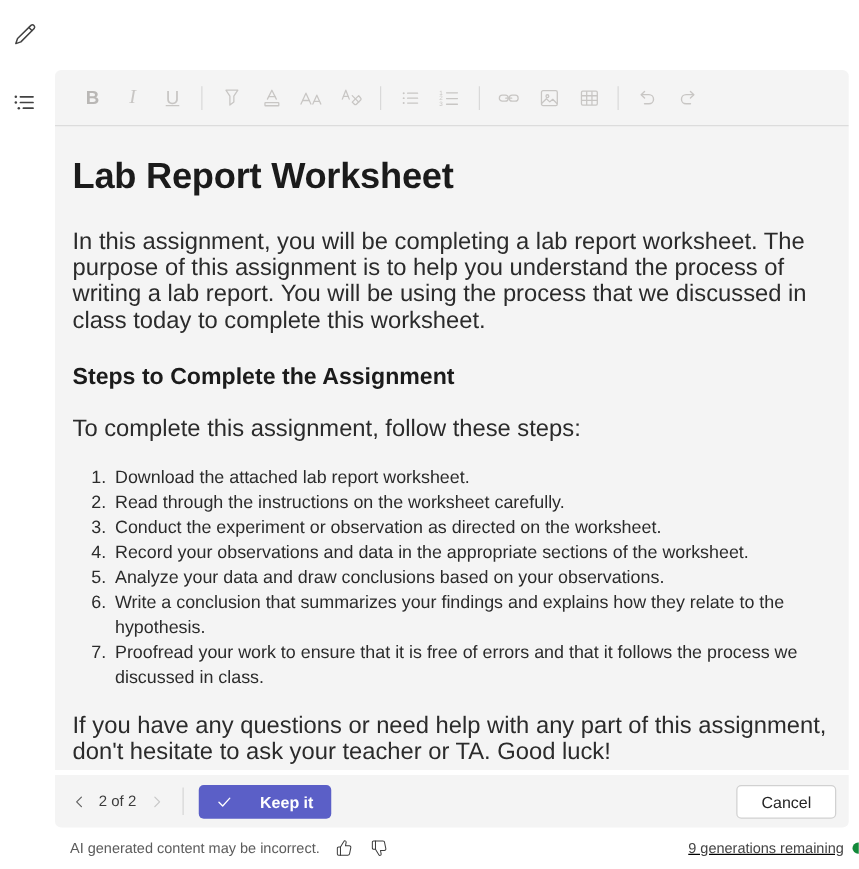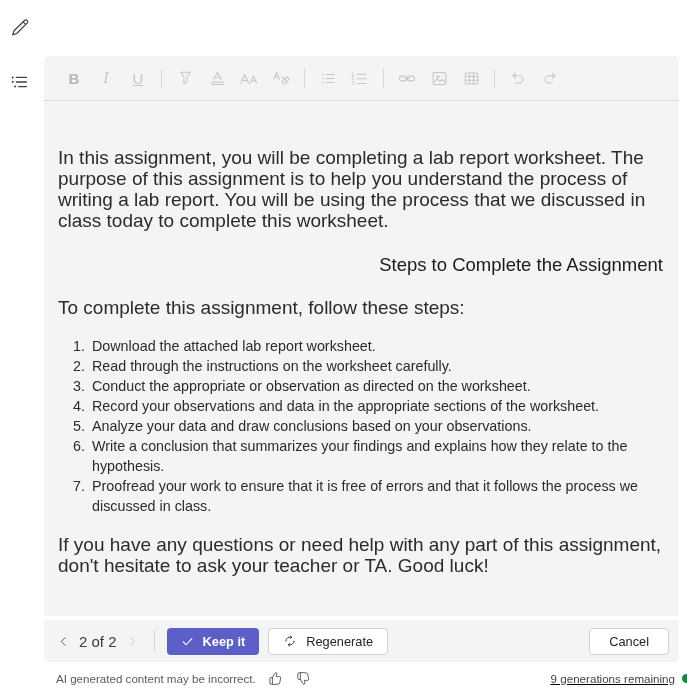--- a/index.html
+++ b/index.html
@@ -129,23 +129,22 @@
   .doc p {
     margin: 0;
     font-size: 19px;
     line-height: 21px;
     color: #2b2b2b;
   }
   .doc h2 {
     margin: 0;
     font-size: 18.5px;
     line-height: 24px;
-    font-weight: 400;
+    font-weight: 700;
     color: #1b1b1b;
-    text-align: right;
   }
   .gap-a { height: 24px; }
   .gap-b { height: 22px; }
   .gap-c { height: 20px; }
   .gap-d { height: 18px; }
   .doc ol {
     margin: 0;
     padding-left: 31px;
     font-size: 14.3px;
     line-height: 20px;
@@ -173,38 +172,38 @@
     gap: 2px;
   }
   .pg-chev {
     width: 22px; height: 24px;
     display:flex; align-items:center; justify-content:center;
     color: #616161;
     cursor: pointer;
   }
   .pg-chev.disabled { color: #c7c7c7; cursor: default; }
   .pg-label {
-    font-size: 15px;
+    font-size: 12px;
     color: #3b3b3b;
     padding: 0 3px;
     white-space: nowrap;
   }
   .bar-sep {
     width: 1px; height: 22px;
     background: #d6d6d6;
     margin: 0 12px 0 10px;
   }
   .btn {
     height: 27px;
     border-radius: 4px;
     font-size: 12.8px;
     display: inline-flex;
     align-items: center;
     justify-content: center;
-    gap: 9px;
+    gap: 22px;
     cursor: pointer;
     padding: 0 14px;
     white-space: nowrap;
   }
   .btn-primary {
     background: #5b5fc7;
     color: #ffffff;
     border: none;
     font-weight: 600;
   }
@@ -373,31 +372,32 @@
       </div>
       <div class="tb-btn">
         <svg width="20" height="19" viewBox="0 0 24 24" fill="none" stroke="currentColor" stroke-width="1.4" stroke-linecap="round" stroke-linejoin="round">
           <path d="M18 8.5h-7.5a4.6 4.6 0 0 0 0 9.2H15"></path>
           <path d="M15 5.2 18.4 8.5 15 11.8"></path>
         </svg>
       </div>
     </div>
 
     <div class="doc">
+      <h1>Lab Report Worksheet</h1>
       <div class="gap-a"></div>
       <p>In this assignment, you will be completing a lab report worksheet. The purpose of this assignment is to help you understand the process of writing a lab report. You will be using the process that we discussed in class today to complete this worksheet.</p>
       <div class="gap-b"></div>
       <h2>Steps to Complete the Assignment</h2>
       <div class="gap-c"></div>
       <p>To complete this assignment, follow these steps:</p>
       <div class="gap-d"></div>
       <ol>
         <li>Download the attached lab report worksheet.</li>
         <li>Read through the instructions on the worksheet carefully.</li>
-        <li>Conduct the appropriate or observation as directed on the worksheet.</li>
+        <li>Conduct the experiment or observation as directed on the worksheet.</li>
         <li>Record your observations and data in the appropriate sections of the worksheet.</li>
         <li>Analyze your data and draw conclusions based on your observations.</li>
         <li>Write a conclusion that summarizes your findings and explains how they relate to the hypothesis.</li>
         <li>Proofread your work to ensure that it is free of errors and that it follows the process we discussed in class.</li>
       </ol>
       <div class="gap-d"></div>
       <p>If you have any questions or need help with any part of this assignment, don't hesitate to ask your teacher or TA. Good luck!</p>
     </div>
   </div>
 
@@ -420,31 +420,20 @@
 
     <div class="btn btn-primary">
       <span>
         <svg width="13" height="13" viewBox="0 0 24 24" fill="none" stroke="currentColor" stroke-width="2" stroke-linecap="round" stroke-linejoin="round">
           <path d="M4 12.5 9.5 18 20 6.5"></path>
         </svg>
       </span>
       <span>Keep it</span>
     </div>
 
-    <div class="btn btn-secondary">
-      <span>
-        <svg width="14" height="14" viewBox="0 0 24 24" fill="none" stroke="currentColor" stroke-width="1.5" stroke-linecap="round" stroke-linejoin="round">
-          <path d="M19 12a7 7 0 0 1-9.8 6.4"></path>
-          <path d="M5 12a7 7 0 0 1 9.8-6.4"></path>
-          <path d="M11.2 16.4 9 18.6l2.4 2"></path>
-          <path d="M12.8 7.6 15 5.4l-2.4-2"></path>
-        </svg>
-      </span>
-      <span>Regenerate</span>
-    </div>
 
     <div class="btn btn-cancel">
       <span>Cancel</span>
     </div>
   </div>
 
   <div class="disclaimer">
     <span class="disc-text">AI generated content may be incorrect.</span>
     <div class="fb-icon">
       <svg width="15" height="15" viewBox="0 0 24 24" fill="none" stroke="currentColor" stroke-width="1.3" stroke-linecap="round" stroke-linejoin="round">

